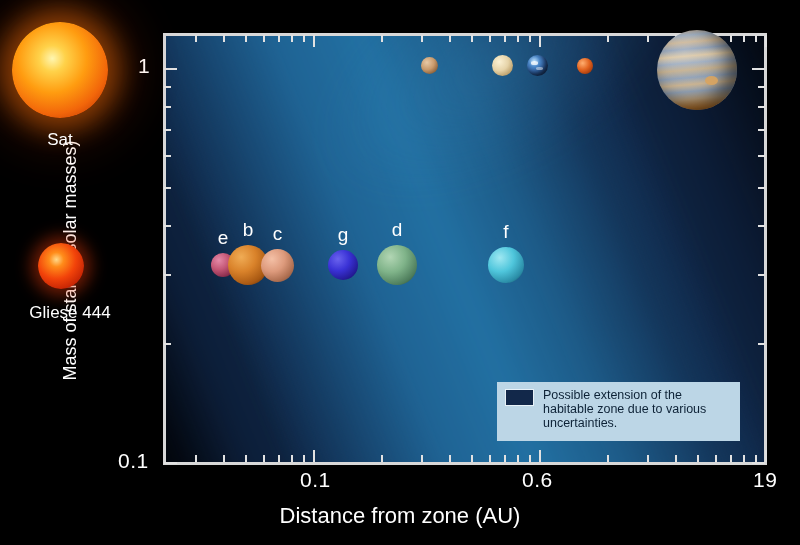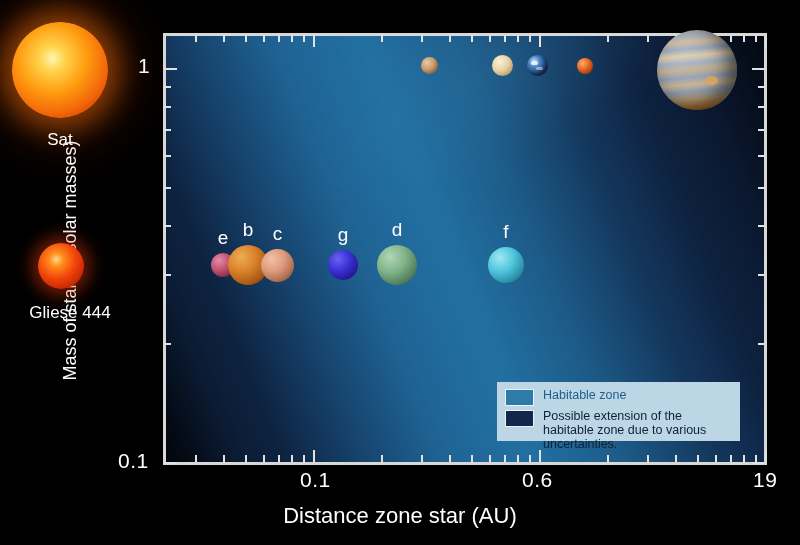--- a/index.html
+++ b/index.html
@@ -216,21 +216,21 @@
       <div class="tick y major" style="top: 68px;"></div>
       <div class="tick yr major" style="top: 68px;"></div>
     </div>
 
   <div class="axlabel" id="xlab-01">0.1</div>
   <div class="axlabel" id="xlab-10">0.6</div>
   <div class="axlabel" id="xlab-100">19</div>
   <div class="axlabel" id="ylab-1">1</div>
   <div class="axlabel" id="ylab-01">0.1</div>
 
-  <div id="xtitle">Distance zone star (AU)</div>
+  <div id="xtitle">Distance from zone (AU)</div>
   <div id="ytitle">Mass of star (in solar masses)</div>
 
   <div class="body" id="sun"></div>
   <div id="sun-label">Sat</div>
 
   <div class="body" id="gliese"></div>
   <div id="gliese-label">Gliese 444</div>
 
   <div class="ssp" id="mercury"></div>
   <div class="ssp" id="venus"></div>
@@ -257,22 +257,18 @@
   </div>
   <div class="gp" id="p-d">
     <span class="plabel">d</span>
   </div>
   <div class="gp" id="p-f">
     <span class="plabel">f</span>
   </div>
 
   <div id="legend">
     <div class="lrow">
-      <span class="swatch" id="sw-hz"></span>
-      <span class="ltext" id="t-hz">Habitable zone</span>
-    </div>
-    <div class="lrow">
       <span class="swatch" id="sw-ext"></span>
       <span class="ltext" id="t-ext">Possible extension of the habitable zone due to various uncertainties.</span>
     </div>
   </div>
 
 </div>
 
 </body></html>

